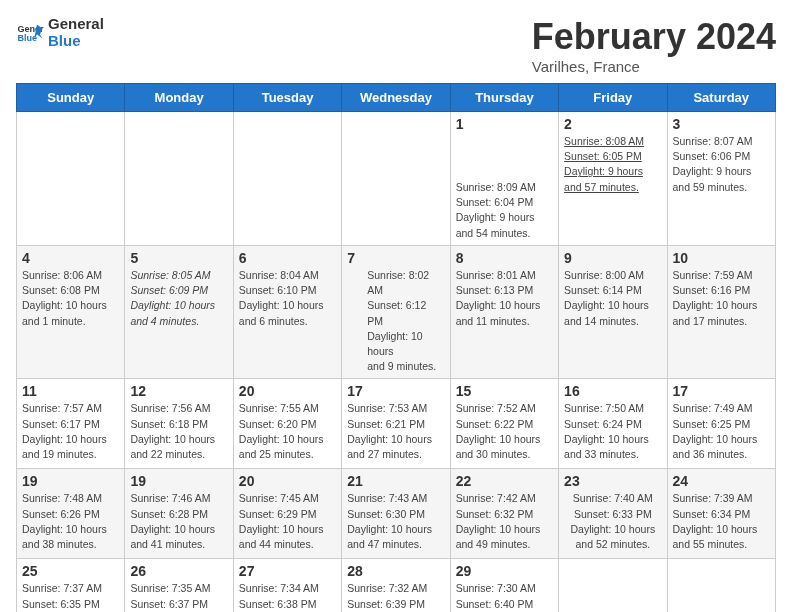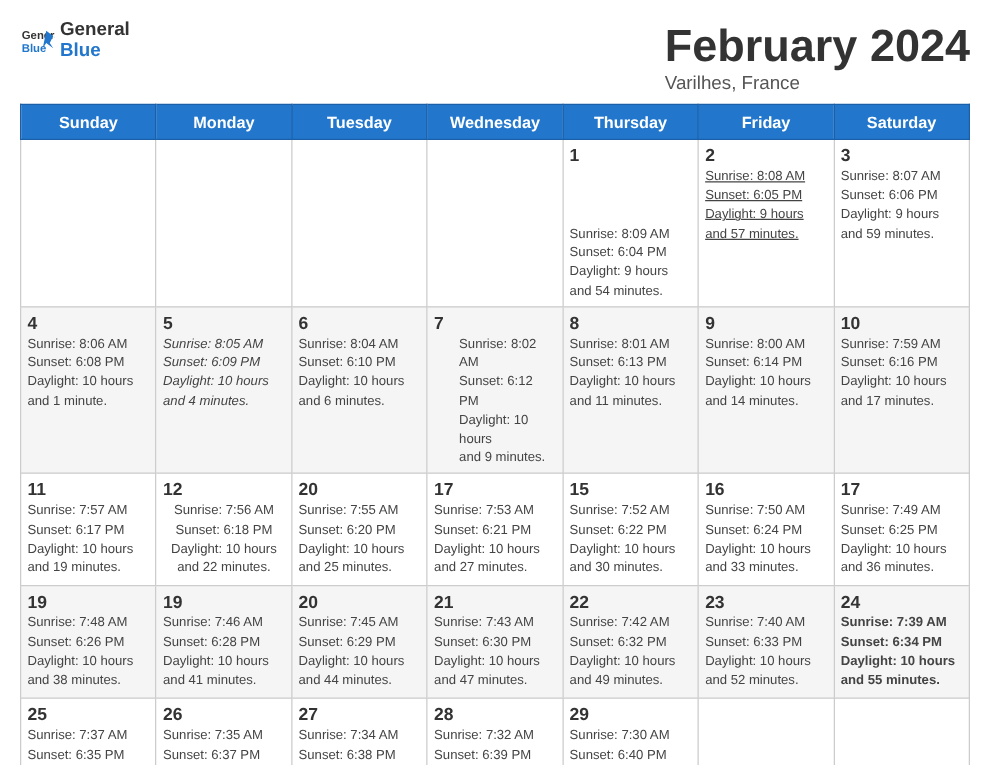--- a/index.html
+++ b/index.html
@@ -195,21 +195,21 @@
       <tr>
         <td>
           <div class="day-number">11</div>
           <div class="day-info" style="white-space: pre-line;">Sunrise: 7:57 AM
 Sunset: 6:17 PM
 Daylight: 10 hours
 and 19 minutes.</div>
         </td>
         <td>
           <div class="day-number">12</div>
-          <div class="day-info" style="white-space: pre-line; text-align: center;">Sunrise: 7:56 AM
+          <div class="day-info" style="white-space: pre-line;">Sunrise: 7:56 AM
 Sunset: 6:18 PM
 Daylight: 10 hours
 and 22 minutes.</div>
         </td>
         <td>
           <div class="day-number">20</div>
           <div class="day-info" style="white-space: pre-line;">Sunrise: 7:55 AM
 Sunset: 6:20 PM
 Daylight: 10 hours
 and 25 minutes.</div>
@@ -274,28 +274,28 @@
         </td>
         <td>
           <div class="day-number">22</div>
           <div class="day-info" style="white-space: pre-line;">Sunrise: 7:42 AM
 Sunset: 6:32 PM
 Daylight: 10 hours
 and 49 minutes.</div>
         </td>
         <td>
           <div class="day-number">23</div>
-          <div class="day-info" style="white-space: pre-line;">Sunrise: 7:40 AM
+          <div class="day-info" style="white-space: pre-line; text-align: center;">Sunrise: 7:40 AM
 Sunset: 6:33 PM
 Daylight: 10 hours
 and 52 minutes.</div>
         </td>
         <td>
           <div class="day-number">24</div>
-          <div class="day-info" style="white-space: pre-line; font-weight: bold;">Sunrise: 7:39 AM
+          <div class="day-info" style="white-space: pre-line;">Sunrise: 7:39 AM
 Sunset: 6:34 PM
 Daylight: 10 hours
 and 55 minutes.</div>
         </td>
       </tr>
       <tr>
         <td>
           <div class="day-number">25</div>
           <div class="day-info" style="white-space: pre-line;">Sunrise: 7:37 AM
 Sunset: 6:35 PM

